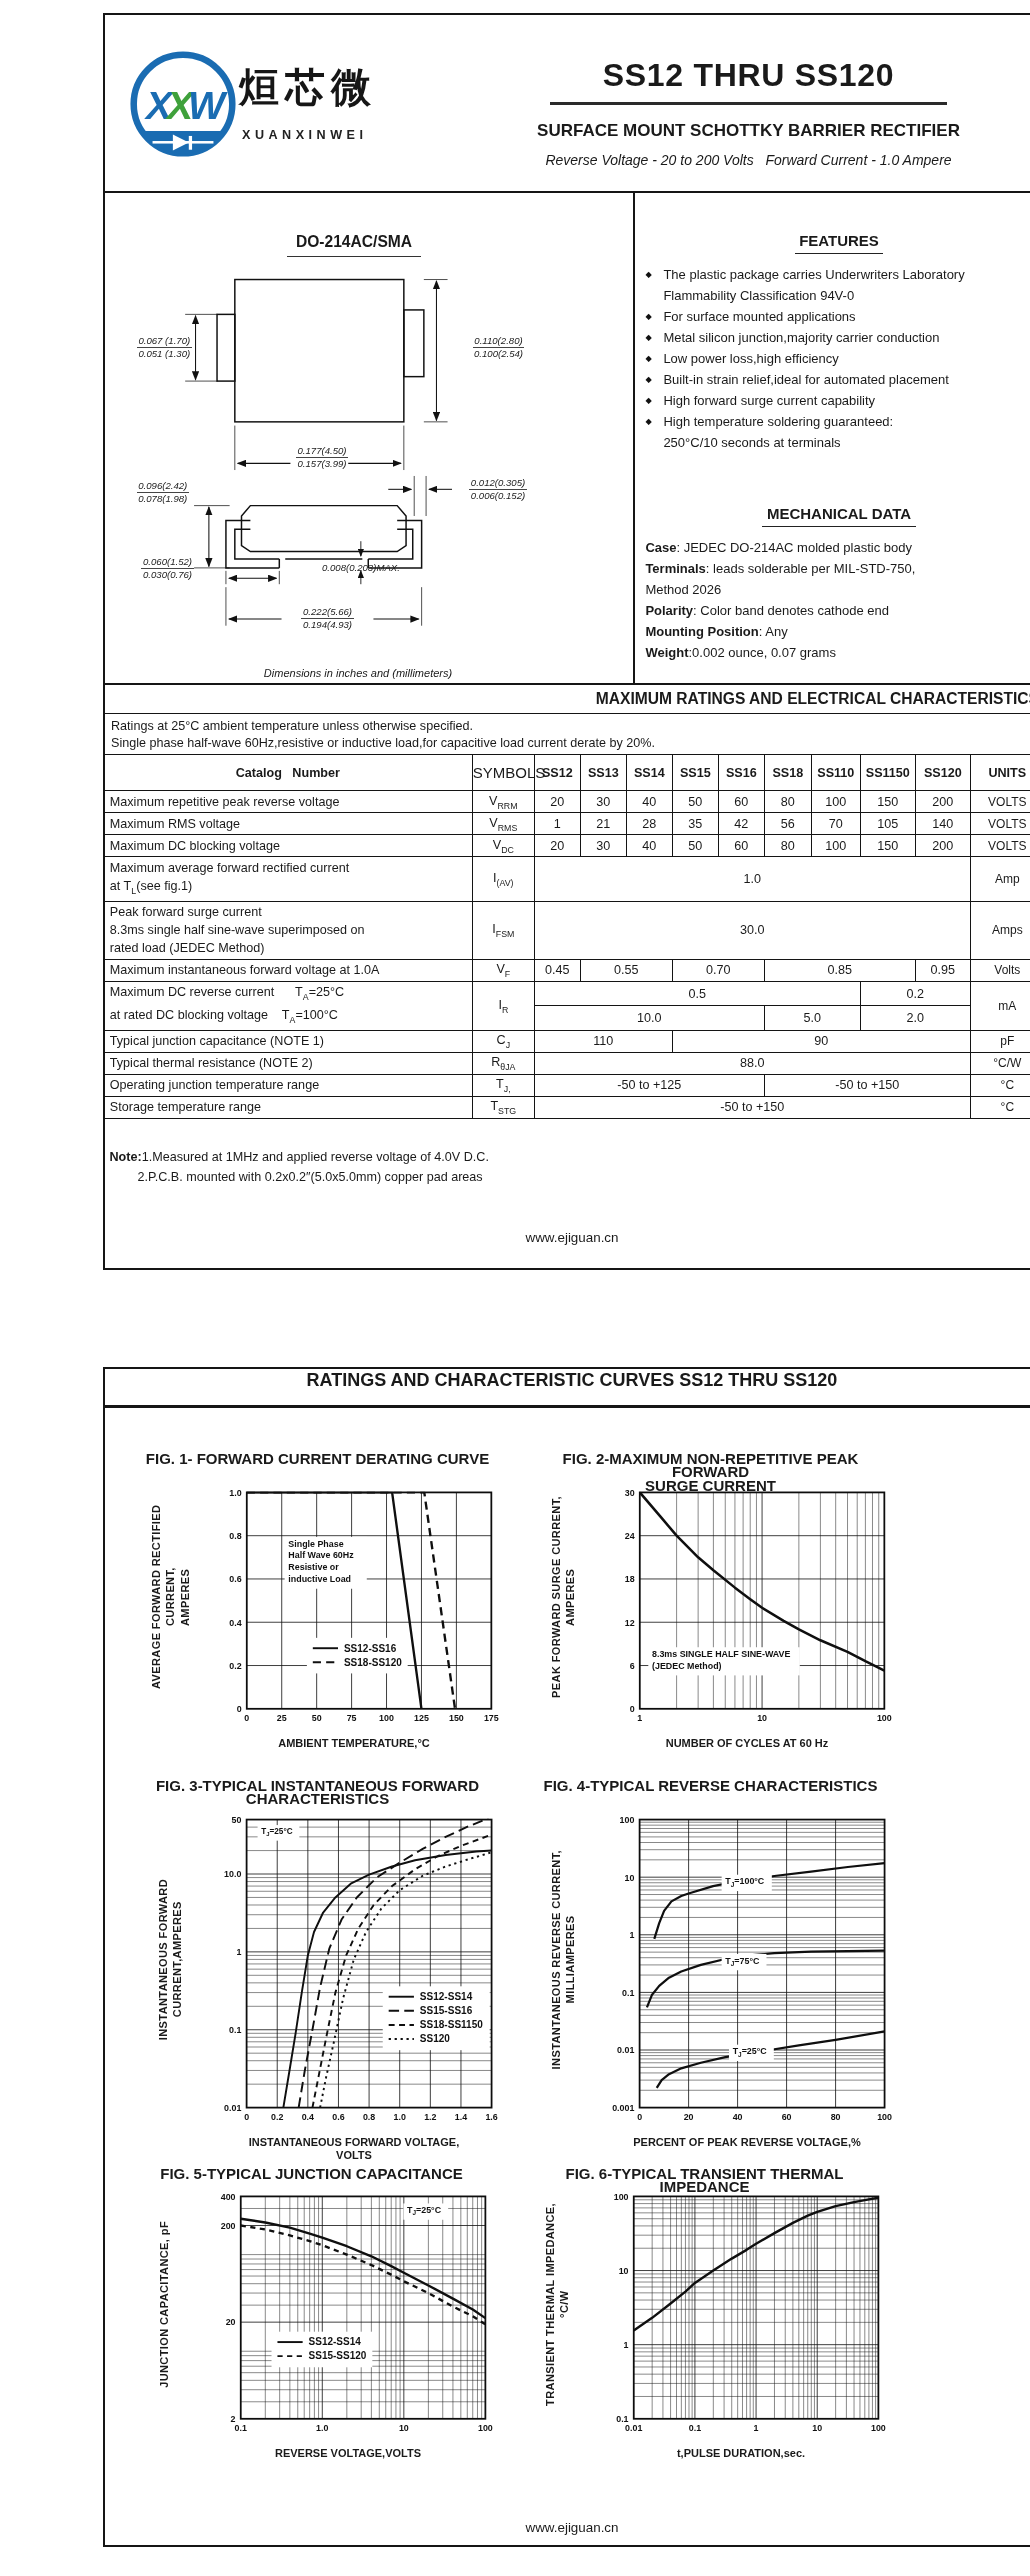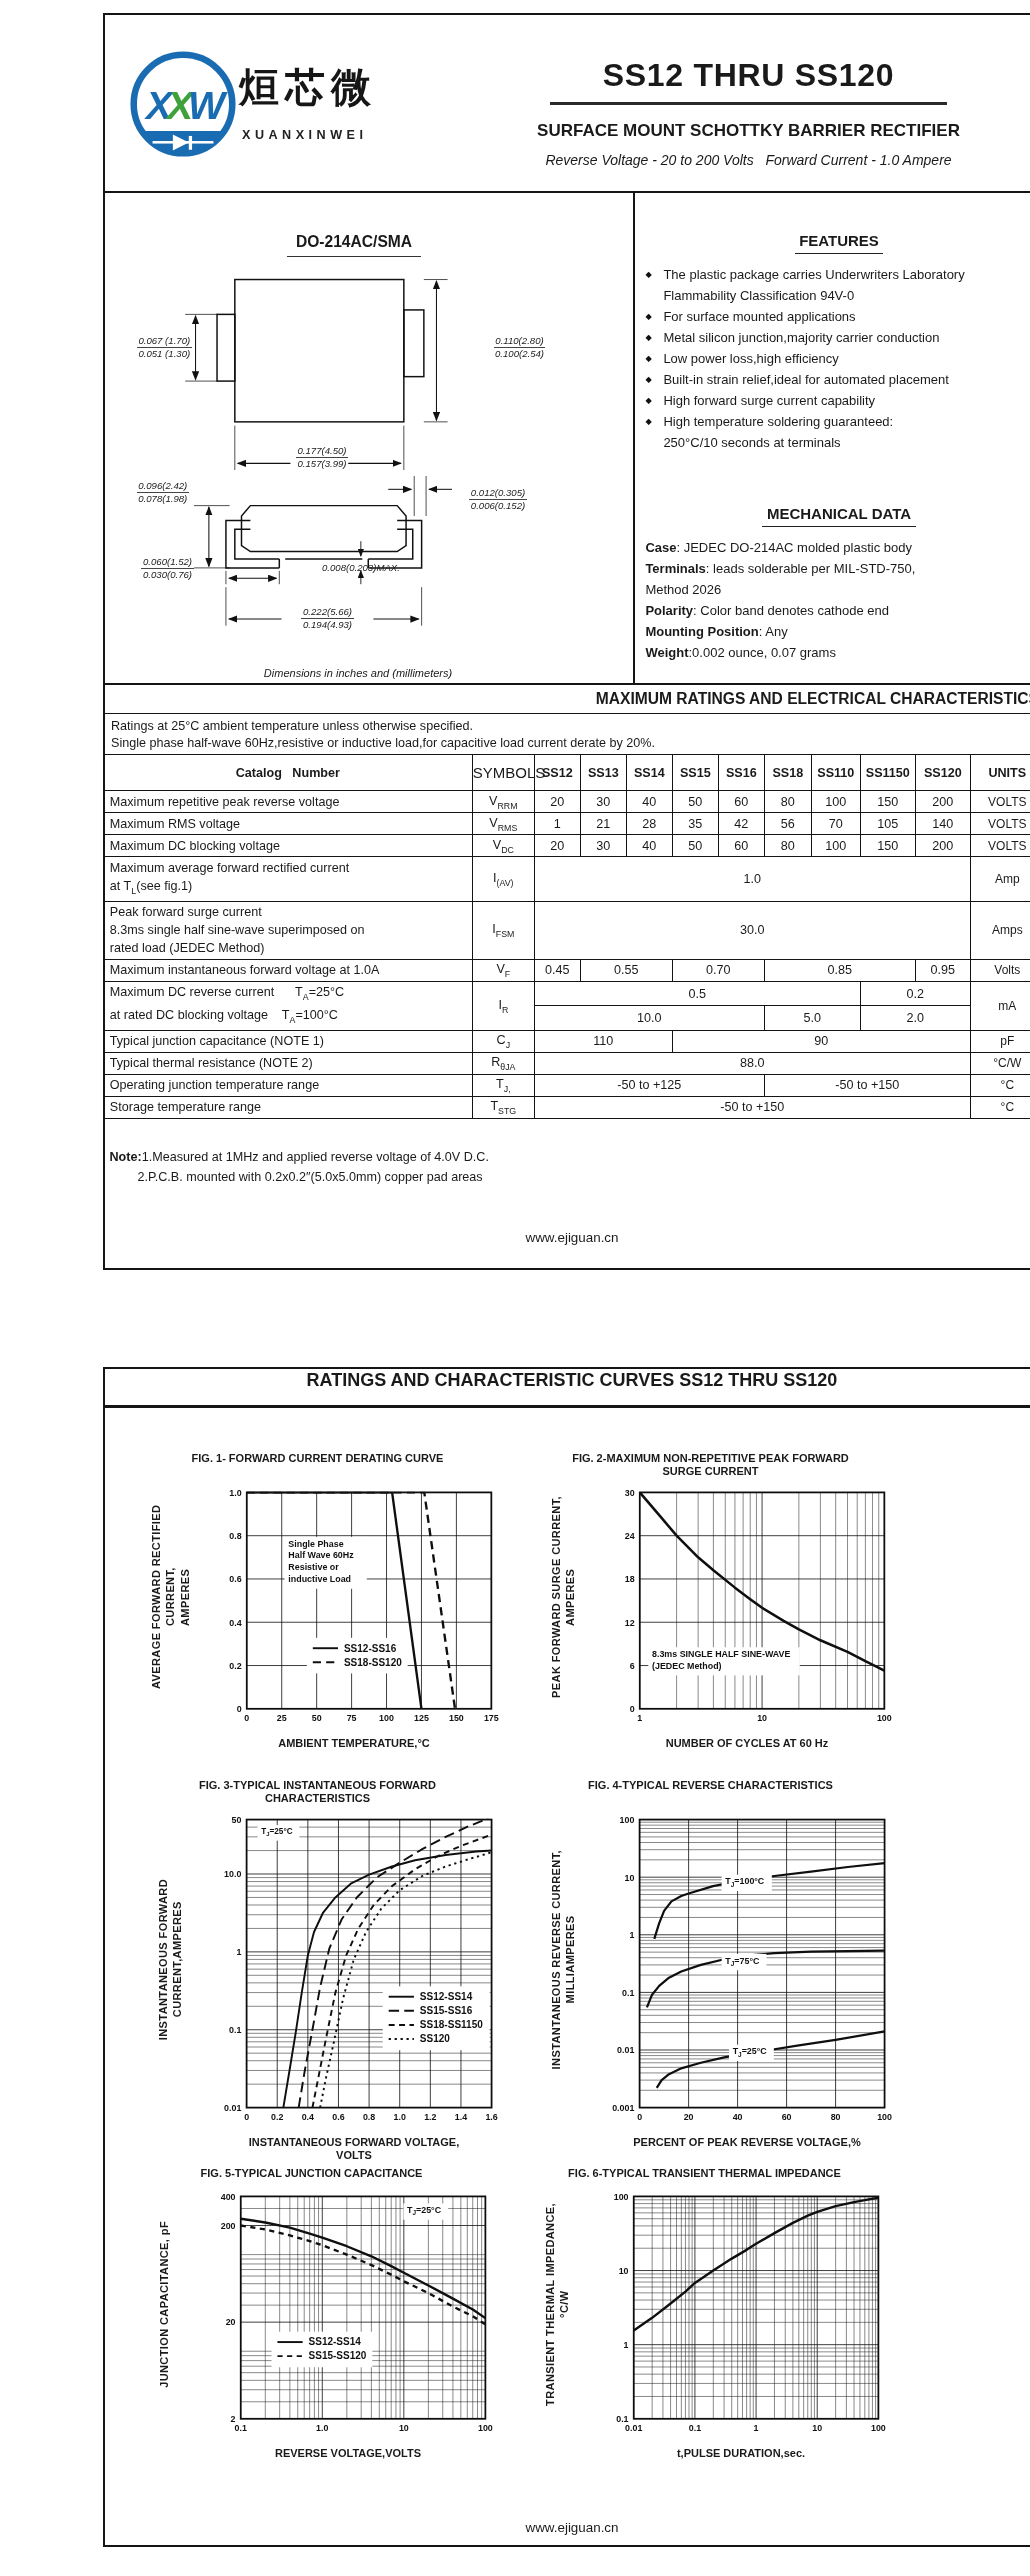--- a/index.html
+++ b/index.html
@@ -64,21 +64,21 @@
   .notes { position:absolute; left:4.5px; top:1132px; font-size:12.6px; line-height:20px; }
   .notes .n2 { padding-left:28px; }
   .footer { position:absolute; left:0; right:0; text-align:center; font-size:13.4px; }
   .footer1 { top:1215px; }
   .footer2 { top:1151px; }
 
   
   .banner2 { position:absolute; left:0; right:0; top:0; height:39px; border-bottom:3.7px solid #151515;
              text-align:center; font-size:18px; font-weight:bold; padding-top:1px; }
   .chart-block { position:absolute; width:365px; }
-  .chart-title { height:33px; text-align:center; font-size:11px; font-weight:bold; white-space:pre-line; line-height:13.4px; }
+  .chart-title { height:33px; text-align:center; font-size:15px; font-weight:bold; white-space:pre-line; line-height:13.4px; }
   .chart-title.t1 { height:22px; }
   .chart-body { position:relative; margin-left:73px; }
   .chart-ylabel { position:absolute; left:-73px; top:0; bottom:25px; width:71px; display:flex; align-items:center; justify-content:center; }
   .chart-ylabel span { writing-mode:vertical-rl; transform:rotate(180deg); font-weight:bold; font-size:11px;
                        white-space:pre-line; text-align:center; line-height:1.3; letter-spacing:0.4px; }
   .chart-xlabel { margin-left:73px; text-align:center; font-size:11px; font-weight:bold; white-space:pre-line; margin-top:3px; line-height:13.4px; }
   .cb-f1 { left:30px;  top:83px; }
   .cb-f2 { left:423px; top:83px; }
   .cb-f3 { left:30px;  top:410px; }
   .cb-f4 { left:423px; top:410px; }
@@ -172,25 +172,25 @@
 
         <line x1="163" y1="440" x2="163" y2="492"></line>
         <line x1="427" y1="440" x2="427" y2="492"></line>
         <line x1="238" y1="483" x2="167" y2="483" marker-end="url(#ah)" stroke-width="1.4"></line>
         <line x1="362" y1="483" x2="423" y2="483" marker-end="url(#ah)" stroke-width="1.4"></line>
       </g>
     </svg>
 
     <div class="dim" style="left:16.3px;  top:141px; width:86px;">
       <span class="a">0.067 (1.70)</span><span class="b">0.051 (1.30)</span></div>
-    <div class="dim" style="left:370px; top:141px; width:89px;font-style:italic;">
+    <div class="dim" style="left:349px; top:141px; width:89px;font-style:italic;">
       <span class="a">0.110(2.80)</span><span class="b">0.100(2.54)</span></div>
     <div class="dim" style="left:165px; top:251px; width:104px;">
       <span class="a">0.177(4.50)</span><span class="b">0.157(3.99)</span></div>
-    <div class="dim" style="left:347px; top:293px; width:92px;">
+    <div class="dim" style="left:347px; top:283px; width:92px;">
       <span class="a">0.012(0.305)</span><span class="b">0.006(0.152)</span></div>
     <div class="dim" style="left:16.3px;  top:286px; width:83px;">
       <span class="a">0.096(2.42)</span><span class="b">0.078(1.98)</span></div>
     <div class="dim" style="left:18px;  top:362px; width:89px;">
       <span class="a">0.060(1.52)</span><span class="b">0.030(0.76)</span></div>
     <div class="dim" style="left:217px; top:368px; width:141px; text-align:left;">
       <span>0.008(0.203)MAX.</span></div>
     <div class="dim" style="left:178px; top:412px; width:89px;">
       <span class="a">0.222(5.66)</span><span class="b">0.194(4.93)</span></div>
     <div class="pkg-caption">Dimensions in inches and (millimeters)</div>

